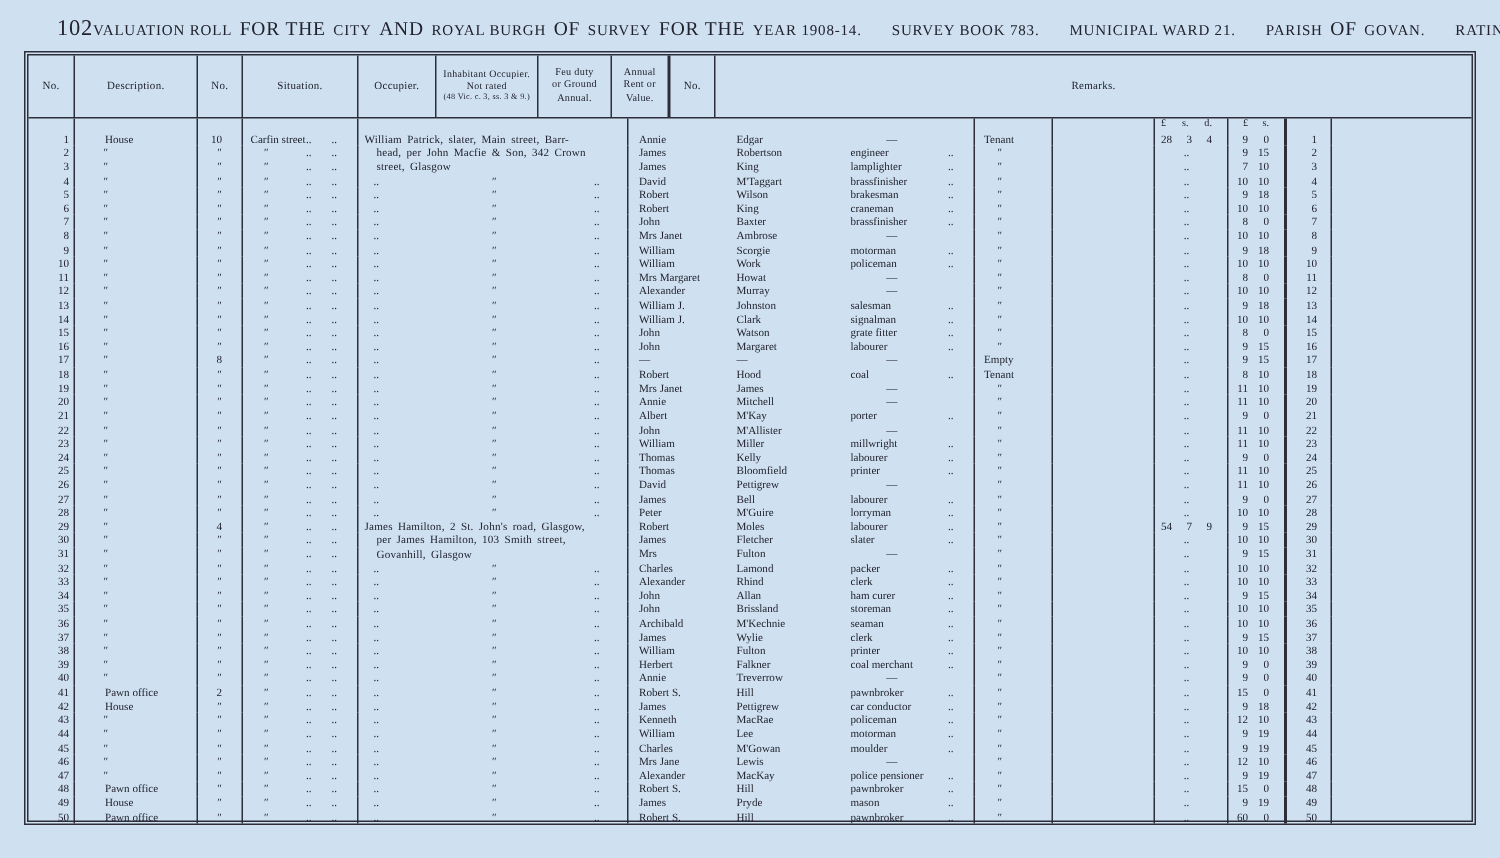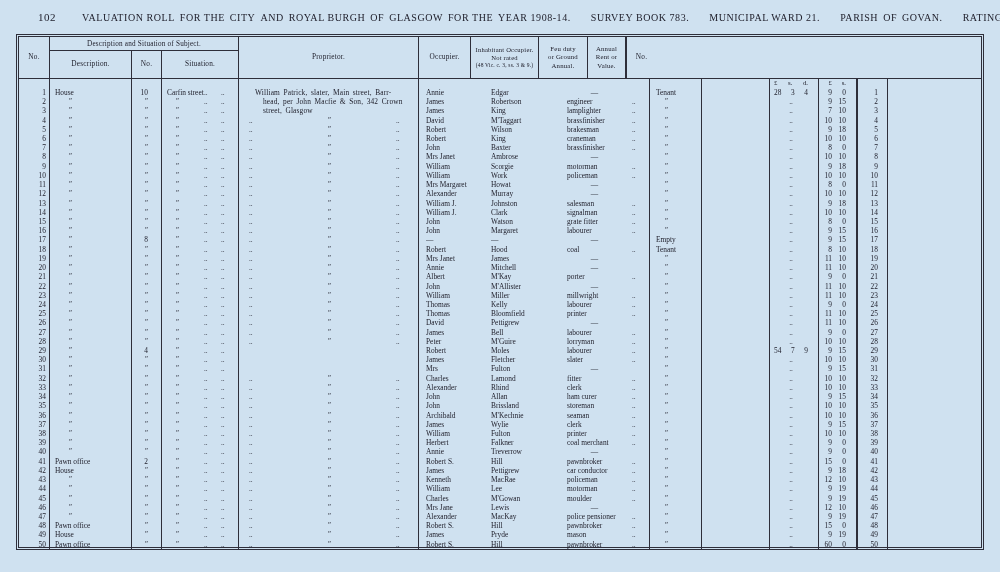--- a/index.html
+++ b/index.html
@@ -2,24 +2,24 @@
 <html><head>
 <meta charset="utf-8">
 <style>
   :root{ --line:#2e2e3a; --ink:#22222e; --bg:#cfe1f0; }
   *{box-sizing:border-box;margin:0;padding:0}
   html,body{width:1000px;height:572px}
   body{background:var(--bg);font-family:"Liberation Serif",serif;color:var(--ink);position:relative;overflow:hidden}
 
   
   .titlebar{position:absolute;left:38px;top:11px;right:20px;display:flex;align-items:baseline;white-space:nowrap}
-  .pagenum{font-size:11px;margin-right:26px;letter-spacing:.5px}
+  .pagenum{font-size:15px;letter-spacing:.5px}
   .t-seg{margin-right:5px;letter-spacing:.55px}
   .t-big{font-size:10px}
-  .t-small{font-size:10px}
+  .t-small{font-size:13px}
   .t-gap{margin-left:15px}
 
   
   .tbl{position:absolute;left:18px;top:36px;width:964px;height:512px;
        border:1px solid var(--line);outline:1px solid var(--line);outline-offset:1px;
        display:flex;flex-direction:column}
 
   .w1{width:30px}.w2{width:82px}.w3{width:30px}.w4{width:77px}.w5{width:180px}
   .w6{width:231px}.w7{width:52px}.w8{width:68px}.w9{width:49px}.w10{width:38px}
   .w11{width:31px}.w12{flex:1 1 auto}
@@ -41,21 +41,21 @@
   .sw1{width:81px}.sw2{width:30px}.sw3{width:77px}
 
   
   .cur{display:flex;flex:0 0 9px;height:9px}
   .cur .cell{font-size:6.8px}
 
   
   .row{display:flex;flex:0 0 9.22px;height:9.22px}
   .cell{display:flex;align-items:center;font-size:7.4px;line-height:1;overflow:hidden;white-space:nowrap}
   .c1{justify-content:flex-end;padding-right:3px}
-  .c2{padding-left:5px}
+  .c2{padding-left:20px}
   .c2.dit{padding-left:19px}
   .c3{justify-content:flex-end;padding-right:13px}
   .sit-name{flex:1 1 auto;padding-left:5px}
   .sit-name.dit{padding-left:14px}
   .dots{flex:0 0 17px}
   .pdl{flex:0 0 24px;padding-left:10px}
   .pq{flex:1 1 auto;text-align:center}
   .pdr{flex:0 0 22px}
   .tf{flex:0 0 72px;padding-left:7px}
   .tl{flex:0 0 76px}
@@ -64,78 +64,77 @@
   .tdots{flex:0 0 17px}
   .c7{padding-left:6px}
   .c7.dit{padding-left:15px}
   .c9{padding:0 10px 0 4px;justify-content:space-between}
   .rp{flex:0 0 13px;text-align:right}
   .rs{flex:0 0 14px;text-align:right}
   .rsp{flex:0 0 11px}
   .c11{justify-content:flex-end;padding-right:9px}
 
   
-  .prop-block{position:absolute;left:236px;width:176px;font-size:7.4px;line-height:9.22px;
+  .prop-block{position:absolute;left:224px;width:176px;font-size:7.4px;line-height:9.22px;
               letter-spacing:.15px;word-spacing:1.5px;white-space:nowrap;overflow:visible}
   .pl.ind{padding-left:8px}
 </style>
 </head>
 <body>
 
 <div class="titlebar">
   <span class="pagenum">102</span>
   <span style="display:flex;align-items:baseline">
       <span class="t-seg t-big">VALUATION ROLL</span>
       <span class="t-seg t-small">FOR THE</span>
       <span class="t-seg t-big">CITY</span>
       <span class="t-seg t-small">AND</span>
       <span class="t-seg t-big">ROYAL BURGH</span>
       <span class="t-seg t-small">OF</span>
-      <span class="t-seg t-big">GLASGOW</span>
+      <span class="t-seg t-big">SURVEY</span>
       <span class="t-seg t-small">FOR THE</span>
       <span class="t-seg t-big">YEAR 1908-14.</span>
       <span class="t-seg t-big t-gap">SURVEY BOOK 783.</span>
       <span class="t-seg t-big t-gap">MUNICIPAL WARD 21.</span>
       <span class="t-seg t-big t-gap">PARISH</span>
       <span class="t-seg t-small">OF</span>
       <span class="t-seg t-big">GOVAN.</span>
       <span class="t-seg t-big t-gap">RATING AREA—GLASGOW.</span>
     </span>
 </div>
 
 <div class="tbl">
 
   <div class="hdr">
     <div class="hcell w1">No.</div>
     <div class="hgroup">
-      <div class="hgtop">Description and Situation of Subject.</div>
       <div class="hgsub">
         <div class="hcell sw1">Description.</div>
         <div class="hcell sw2 bl">No.</div>
         <div class="hcell sw3 bl">Situation.</div>
       </div>
     </div>
-    <div class="hcell w5 bl">Proprietor.</div>
     <div class="hcell w7 bl">Occupier.</div>
     <div class="hcell w8 bl h3">
       <div class="hline1">Inhabitant Occupier.</div>
       <div class="hline1">Not rated</div>
       <div class="tiny">(48 Vic. c. 3, ss. 3 &amp; 9.)</div>
     </div>
     <div class="hcell w9 bl h3">
       <div>Feu duty</div>
       <div>or Ground</div>
       <div>Annual.</div>
     </div>
     <div class="hcell w10 bl h3">
       <div>Annual</div>
       <div>Rent or</div>
       <div>Value.</div>
     </div>
     <div class="hcell w11 bl2">No.</div>
+    <div class="hcell w12 bl">Remarks.</div>
   </div>
 
   <div class="cur">
     <div class="cell w1"></div>
       <div class="cell w2 bl"></div>
       <div class="cell w3 bl"></div>
     <div class="cell w4 bl"></div>
       <div class="cell w5 bl"></div>
       <div class="cell w6 bl"></div>
     <div class="cell w7 bl"></div>
@@ -1194,21 +1193,21 @@
       <span class="dots">..</span>
     </div>
     <div class="cell w5 bl c5">
       <span class="pdl">..</span>
       <span class="pq">″</span>
       <span class="pdr">..</span>
     </div>
     <div class="cell w6 bl c6">
       <span class="tf">Charles</span>
       <span class="tl">Lamond</span>
-      <span class="toc">fitter</span>
+      <span class="toc">packer</span>
       <span class="tdots">..</span>
     </div>
     <div class="cell w7 bl c7 dit">″</div>
     <div class="cell w8 bl c8"></div>
     <div class="cell w9 bl c9">
       <span class="f1"></span>
       <span class="f2">..</span>
       <span class="f3"></span>
     </div>
     <div class="cell w10 bl c10">
@@ -1829,13 +1828,18 @@
       <span class="rsp"></span>
     </div>
     <div class="cell w11 bl2 c11">50</div>
     <div class="cell w12 bl c12"></div>
   </div></div>
 <div class="prop-block" style="top: 51px;">
       <div class="pl">William Patrick, slater, Main street, Barr-</div>
       <div class="pl ind">head, per John Macfie &amp; Son, 342 Crown</div>
       <div class="pl ind">street, Glasgow</div>
     </div>
+    <div class="prop-block" style="top: 309.16px;">
+      <div class="pl">James Hamilton, 2 St. John's road, Glasgow,</div>
+      <div class="pl ind">per James Hamilton, 103 Smith street,</div>
+      <div class="pl ind">Govanhill, Glasgow</div>
+    </div>
   </div>
 
 </body></html>

